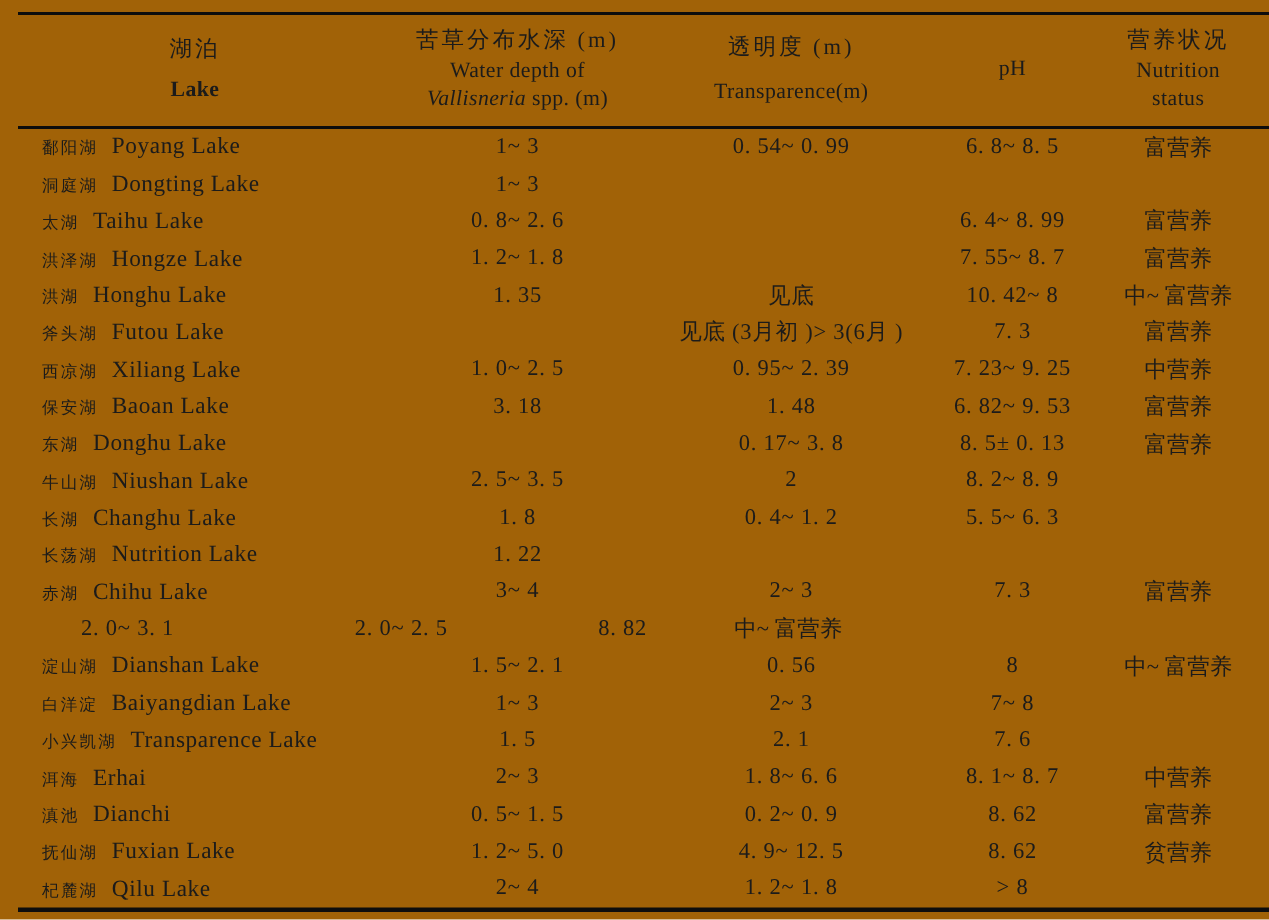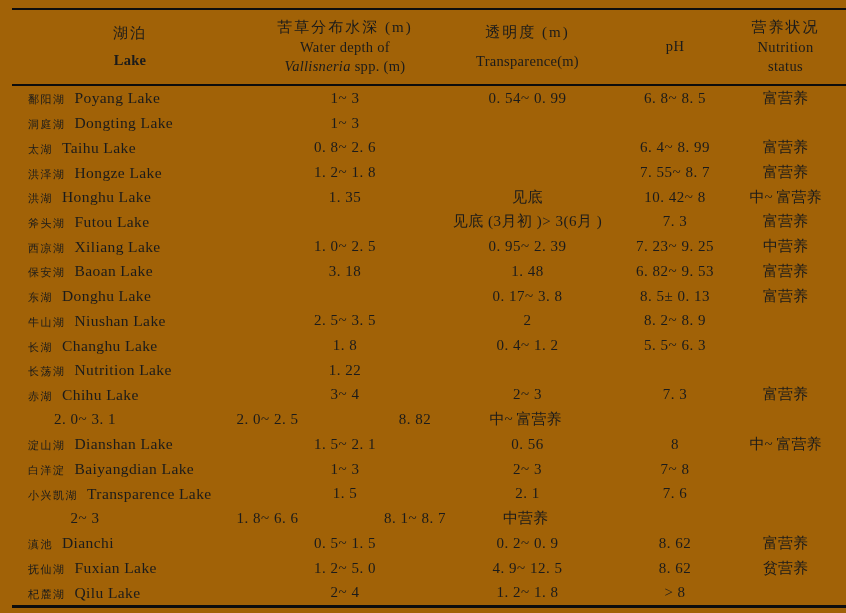--- a/index.html
+++ b/index.html
@@ -252,20 +252,23 @@
       <div class="td lake col-lake">
         <span class="zh">小兴凯湖</span><span class="en">Transparence Lake</span>
       </div>
       <div class="td num col-depth">1. 5</div>
       <div class="td num col-trans">2. 1</div>
       <div class="td num col-ph">7. 6</div>
       <div class="td col-status"></div>
     </div>
 
     <div class="tr">
+      <div class="td lake col-lake">
+        <span class="zh">洱海</span><span class="en">Erhai</span>
+      </div>
       <div class="td num col-depth">2~ 3</div>
       <div class="td num col-trans">1. 8~ 6. 6</div>
       <div class="td num col-ph">8. 1~ 8. 7</div>
       <div class="td col-status">中营养</div>
     </div>
 
     <div class="tr">
       <div class="td lake col-lake">
         <span class="zh">滇池</span><span class="en">Dianchi</span>
       </div>

